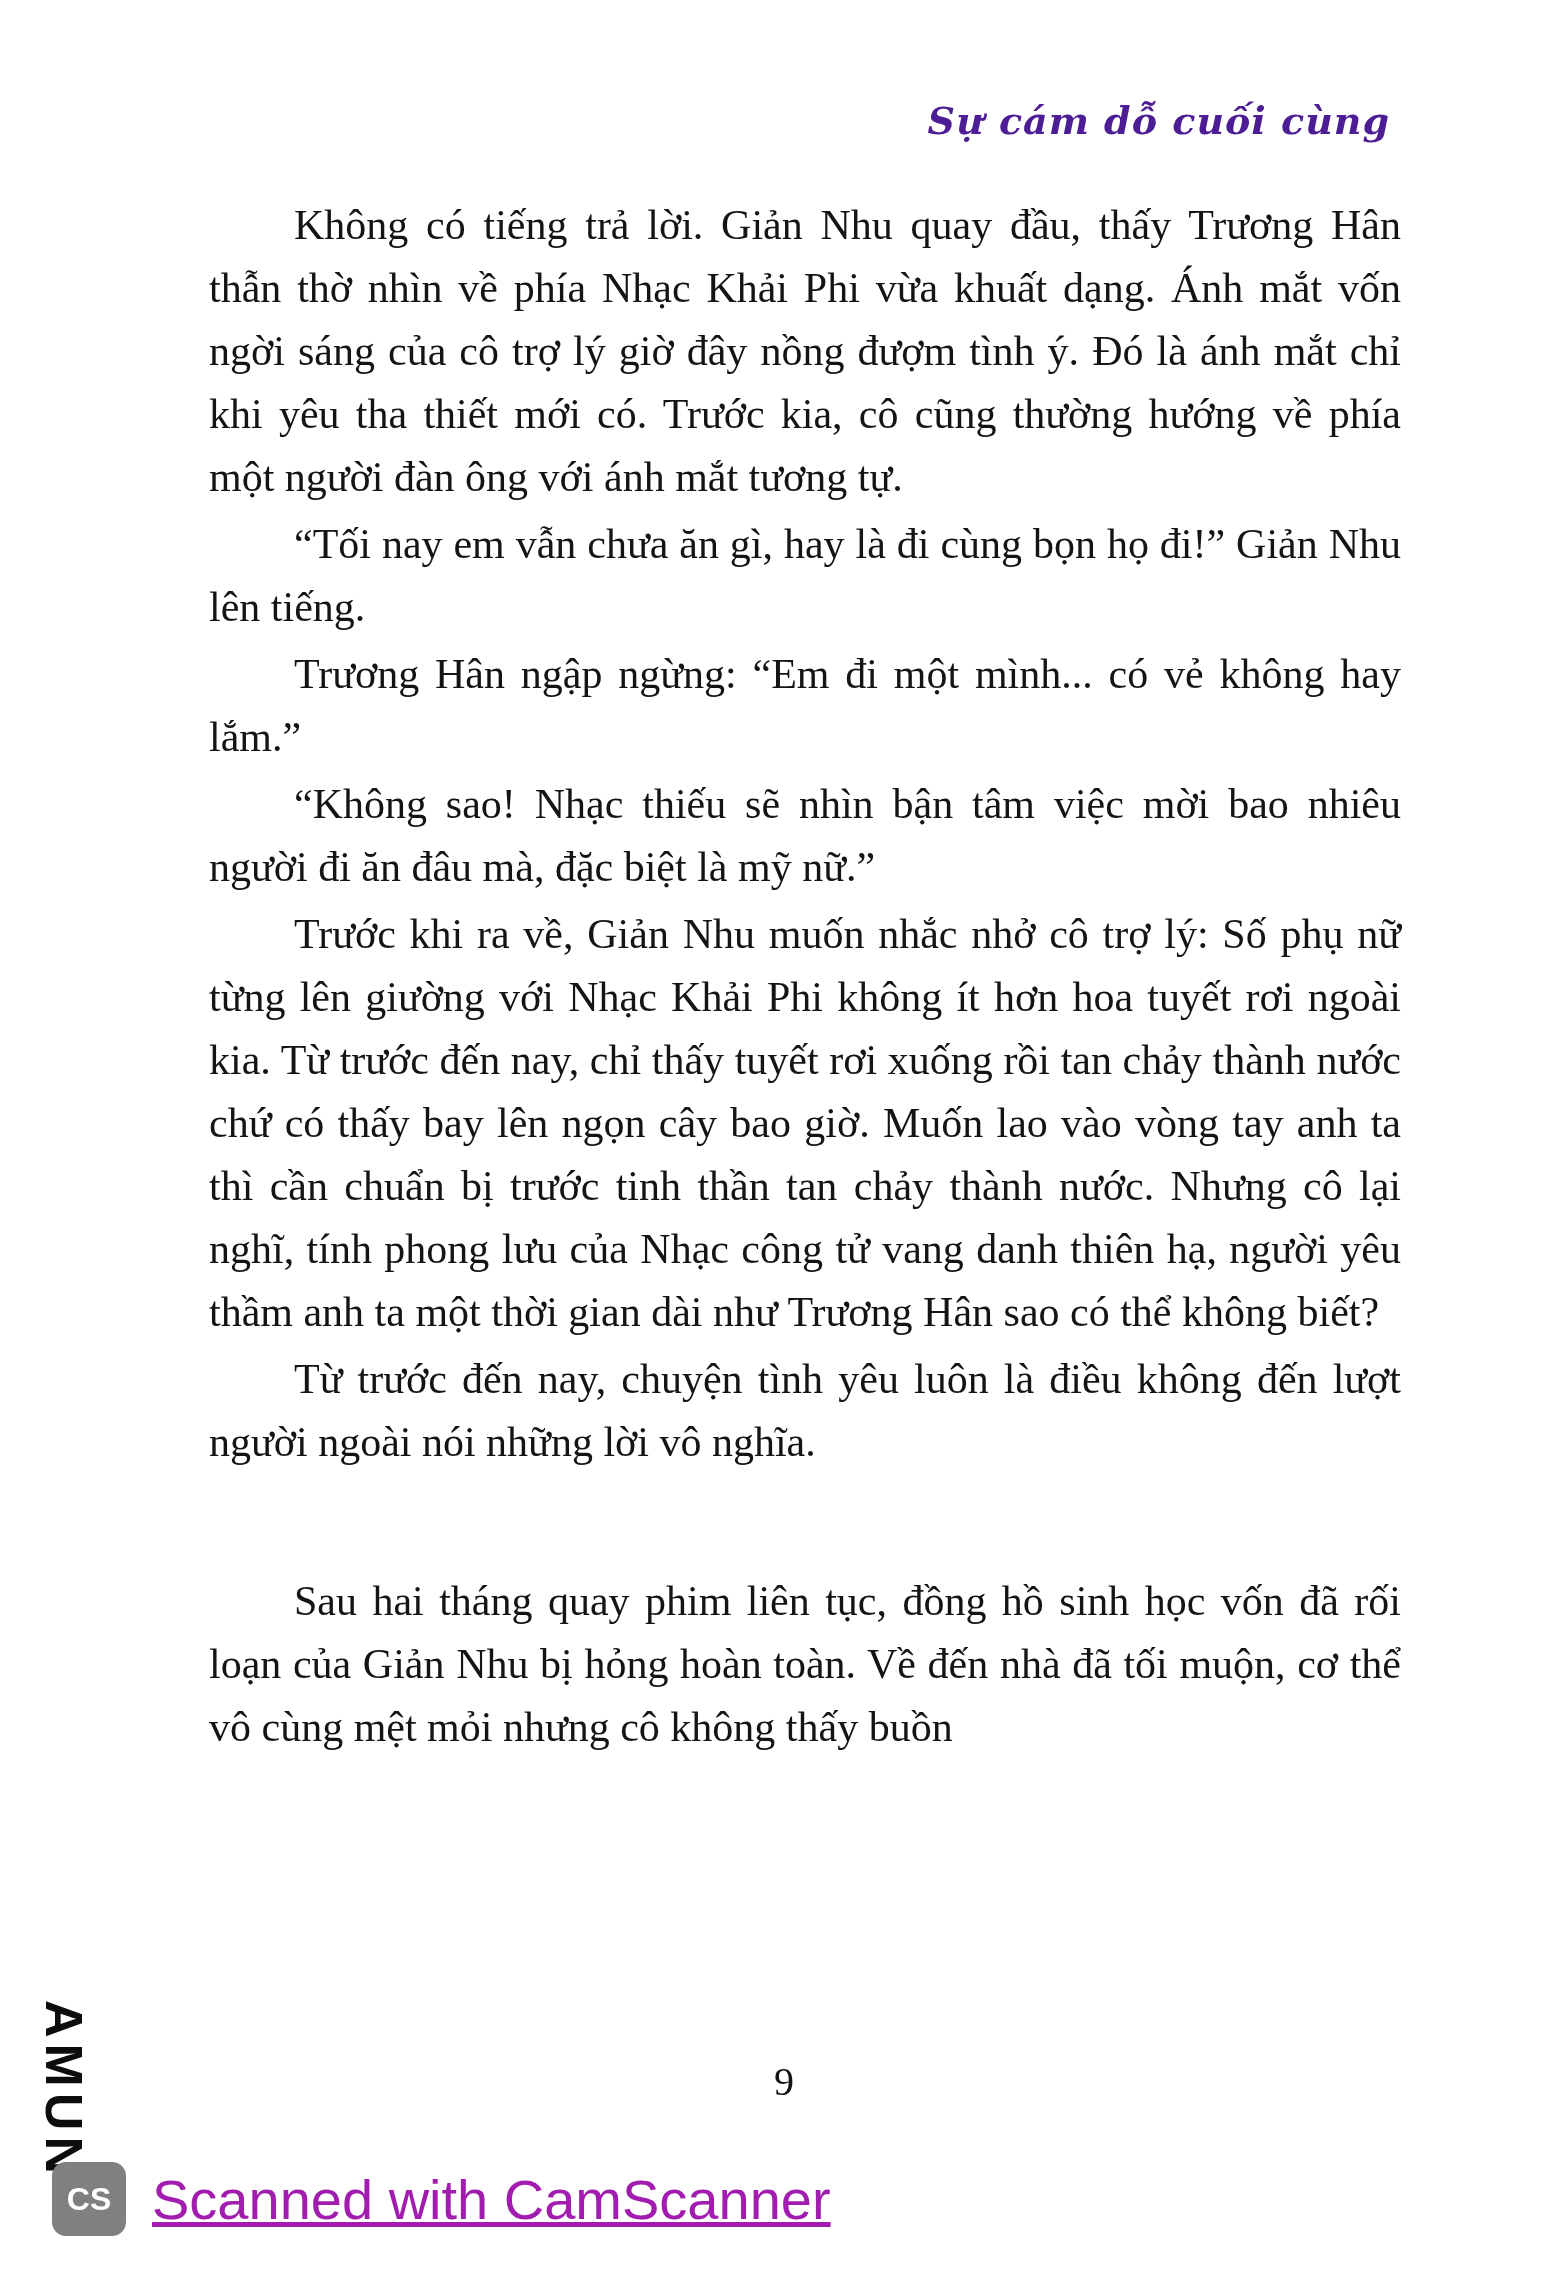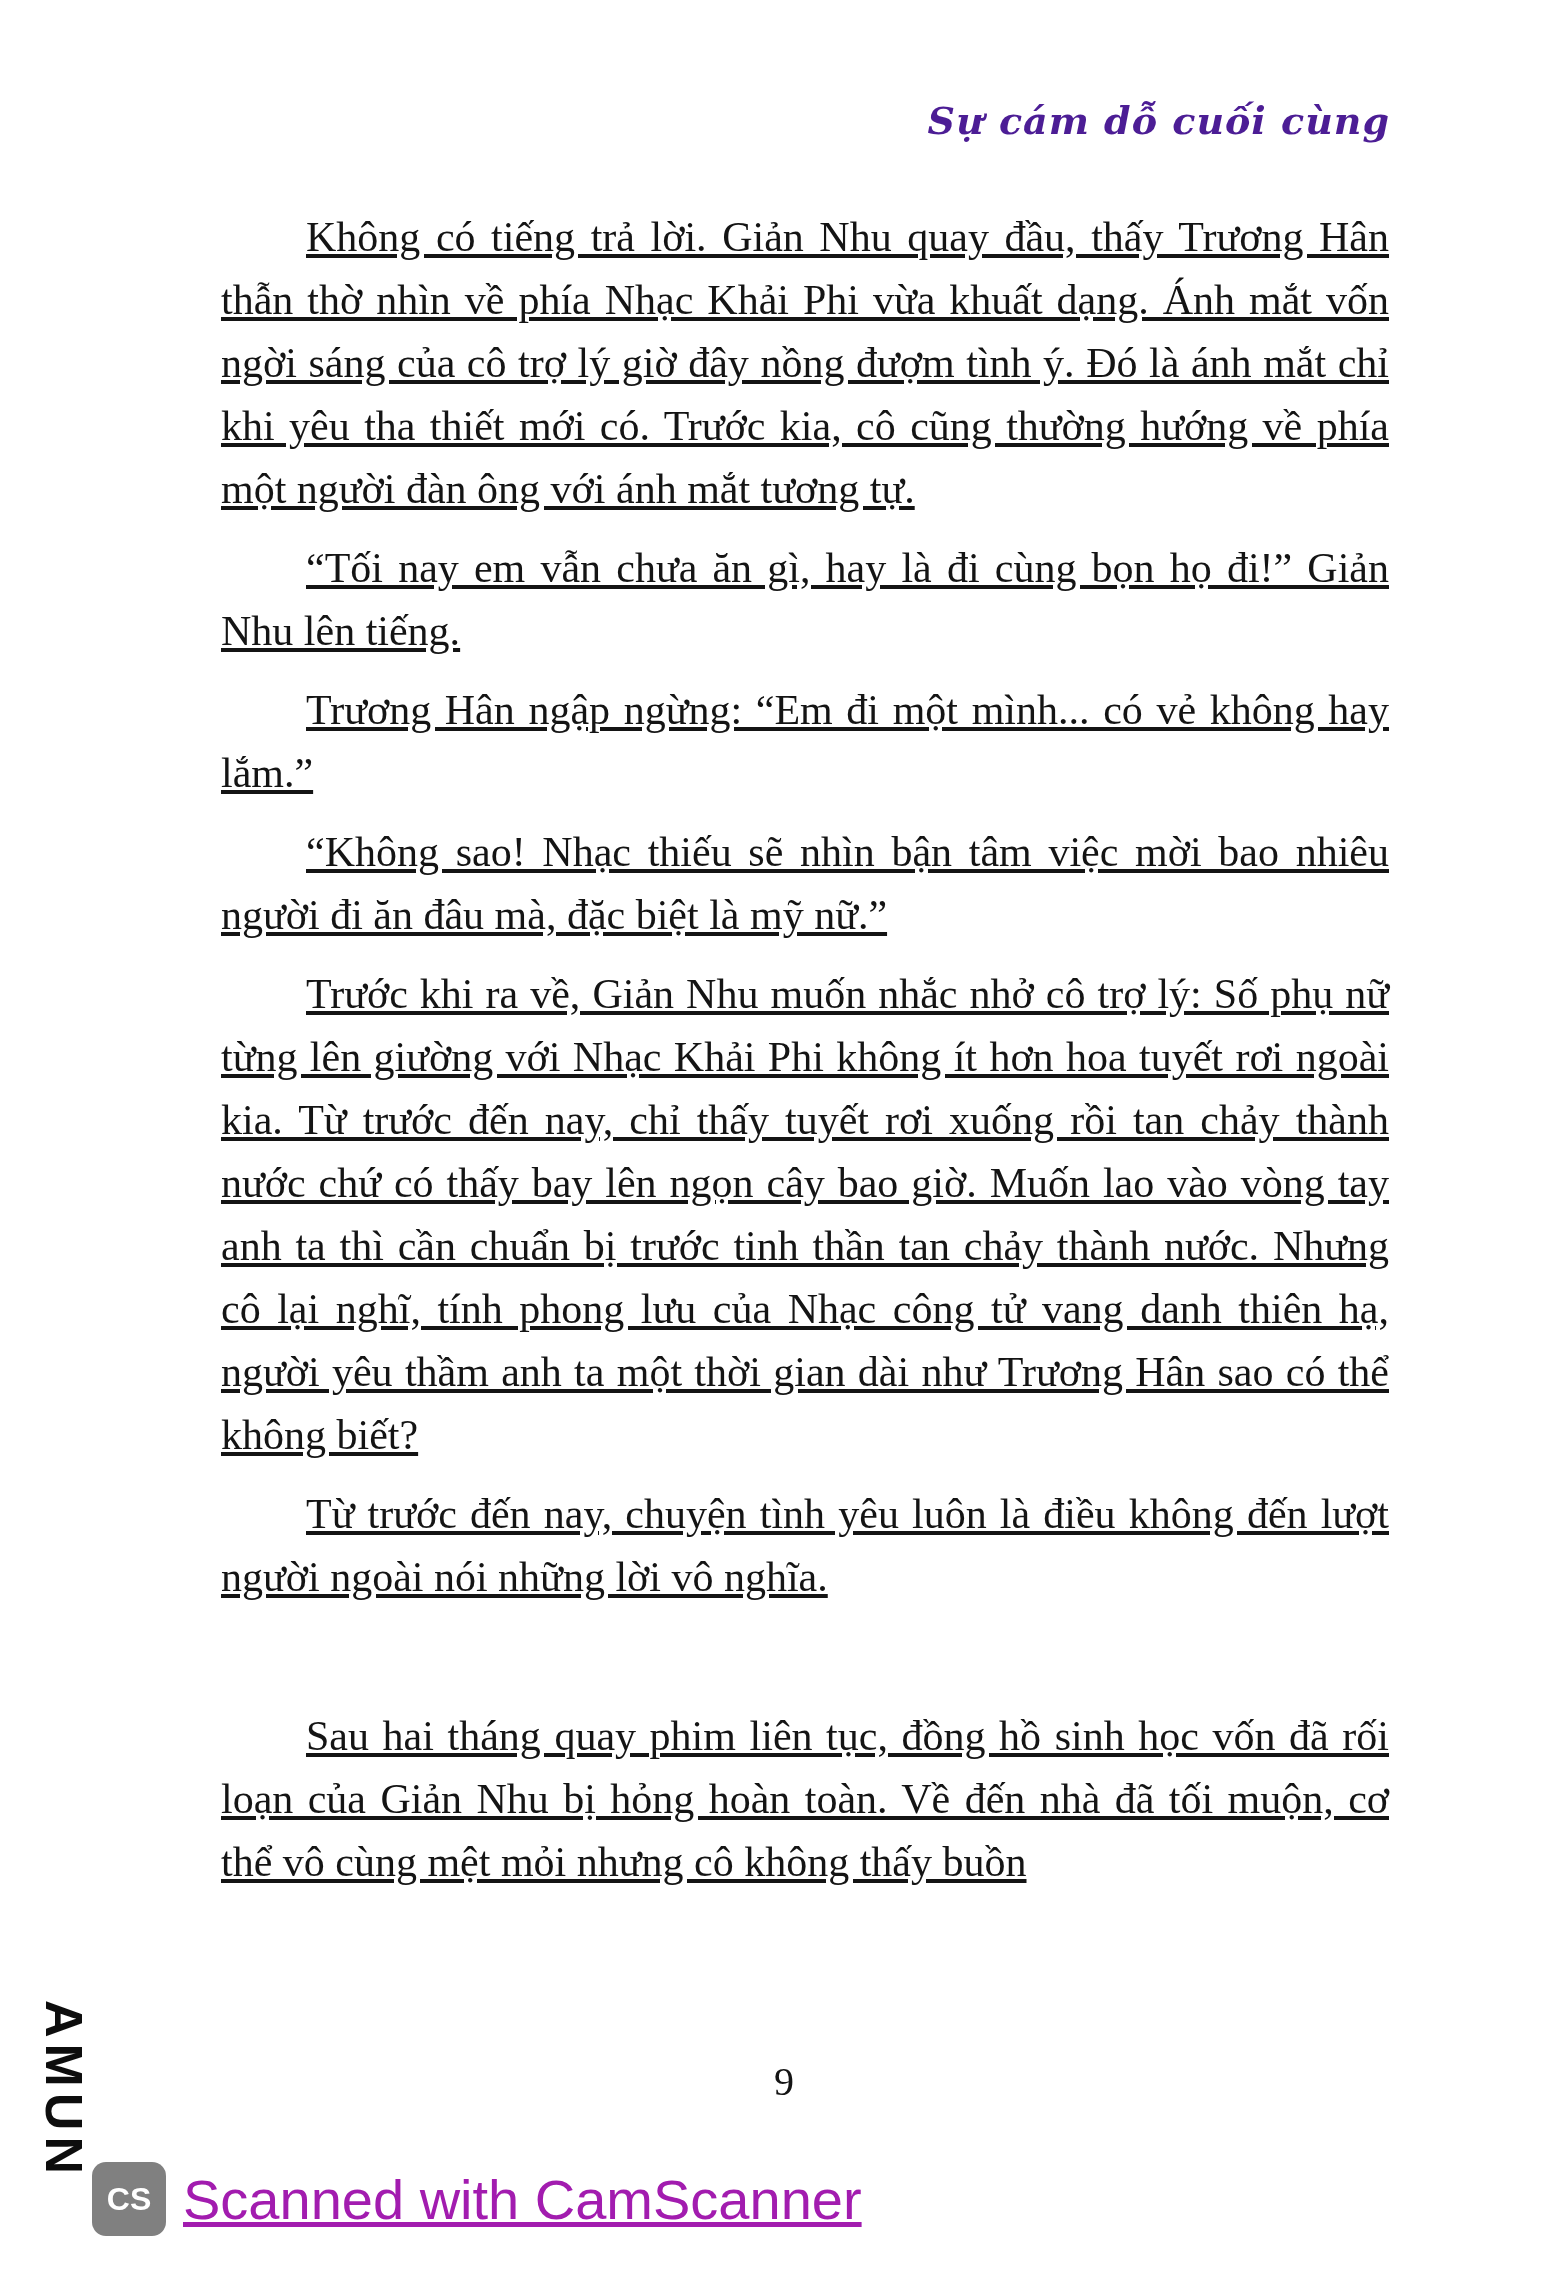--- a/index.html
+++ b/index.html
@@ -28,24 +28,23 @@
   .content {
     position: absolute;
     top: 190px;
     left: 205px;
     width: 1200px;
     font-size: 42px;
     line-height: 63px;
     text-align: justify;
   }
   .content p {
-    margin: 16px;
+    margin: 4px;
     padding: 0;
     text-indent: 85px;
-    text-decoration: underline;
   }
   .content p.section-break {
     margin-top: 96px;
   }
   .page-number {
     position: absolute;
     top: 2058px;
     left: 0;
     right: 0;
     text-align: center;
@@ -63,22 +62,21 @@
     font-size: 52px;
     letter-spacing: 6px;
     color: #0d0d0d;
   }
   .camscanner-bar {
     position: absolute;
     left: 52px;
     bottom: 36px;
     display: flex;
     align-items: center;
-    gap: 17px;
-    margin-left: 40px;
+    gap: 26px;
   }
   .cs-logo {
     width: 74px;
     height: 74px;
     border-radius: 14px;
     background: #808080;
     display: flex;
     align-items: center;
     justify-content: center;
     font-family: "Liberation Sans", sans-serif;

